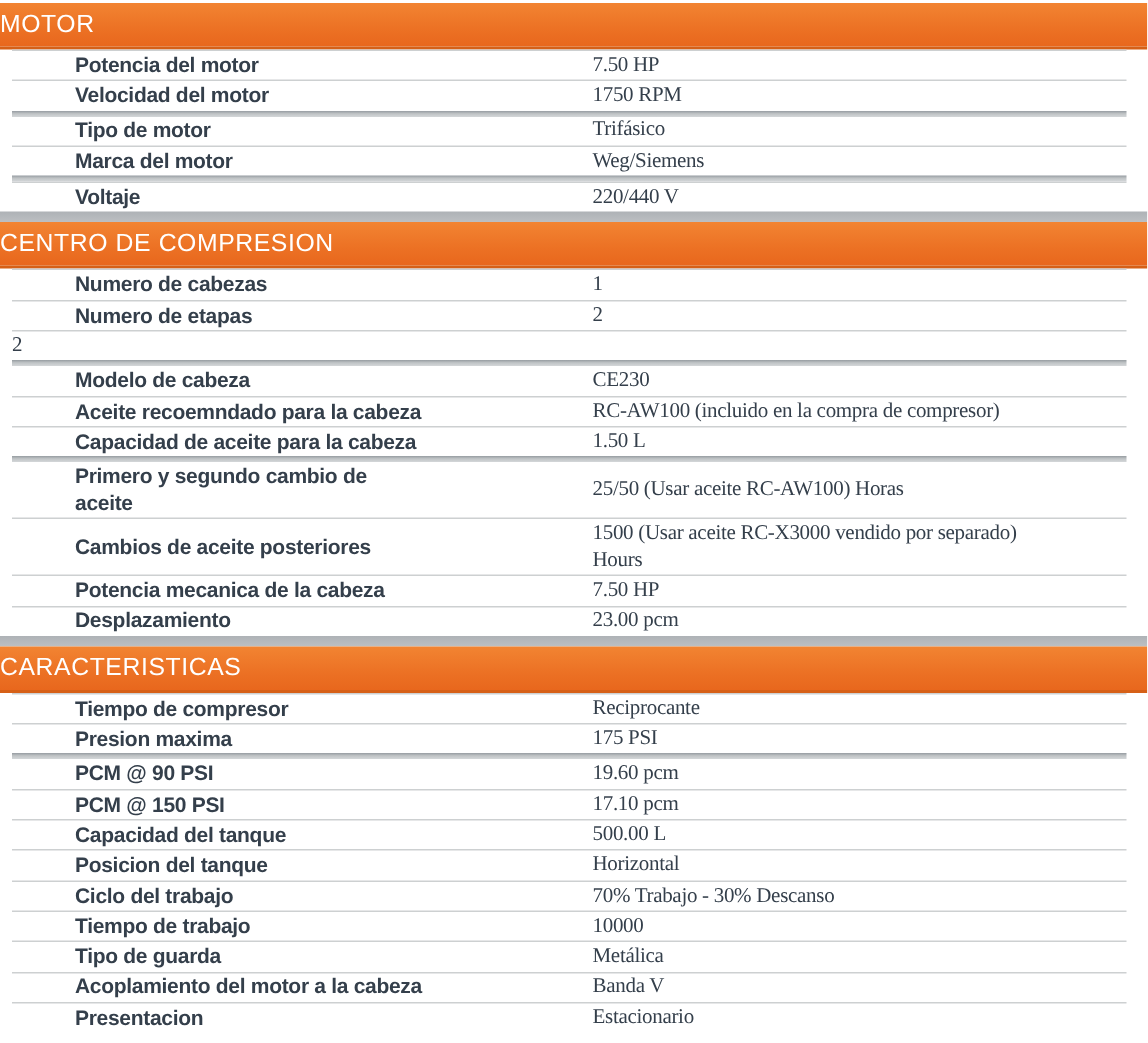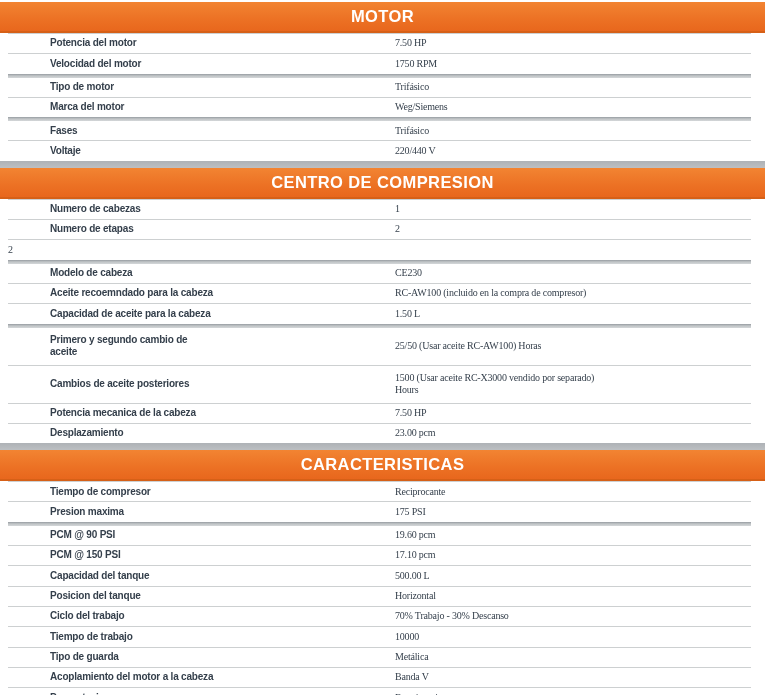--- a/index.html
+++ b/index.html
@@ -12,41 +12,40 @@
     width: 765px;
     height: 695px;
     overflow: hidden;
     background: #ffffff;
     color: #343F4B;
   }
   .top-pad { height: 2px; background: #ffffff; }
   .section-header {
     height: 29px;
     line-height: 29px;
-    text-align: center;
     background: linear-gradient(180deg, #F28432 0%, #EC7124 60%, #E8671D 100%);
     border-bottom: 2px solid #D66017;
     color: #ffffff;
     font-size: 16.5px;
-    font-weight: bold;
+    font-weight: normal;
     letter-spacing: 0.4px;
   }
   .gray-band {
     height: 7px;
     background: linear-gradient(180deg, #AEB2B6, #BCBFC2);
   }
   .rows {
     margin: 0 14px 0 8px;
   }
   .row {
     display: flex;
     align-items: center;
     min-height: 19.3px;
     border-top: 1px solid #CDD0D1;
-    font-size: 10px;
+    font-size: 14px;
     letter-spacing: -0.2px;
   }
   .row.tall { min-height: 37px; }
   .row.no-top { border-top: none; }
   .hsep {
     height: 4px;
     background: linear-gradient(180deg, #969CA1 0%, #BFC3C5 45%, #D4D7D9 100%);
   }
   .label {
     box-sizing: border-box;
@@ -86,24 +85,20 @@
       <div class="hsep"></div>
       <div class="row no-top">
         <div class="label">Tipo de motor</div>
         <div class="value">Trifásico</div>
       </div>
       <div class="row">
         <div class="label">Marca del motor</div>
         <div class="value">Weg/Siemens</div>
       </div>
       <div class="hsep"></div>
-      <div class="row no-top">
-        <div class="label">Fases</div>
-        <div class="value">Trifásico</div>
-      </div>
       <div class="row">
         <div class="label">Voltaje</div>
         <div class="value">220/440 V</div>
       </div>
     </div>
   </div>
 
   <div class="section">
     <div class="gray-band"></div>
     <div class="section-header">

